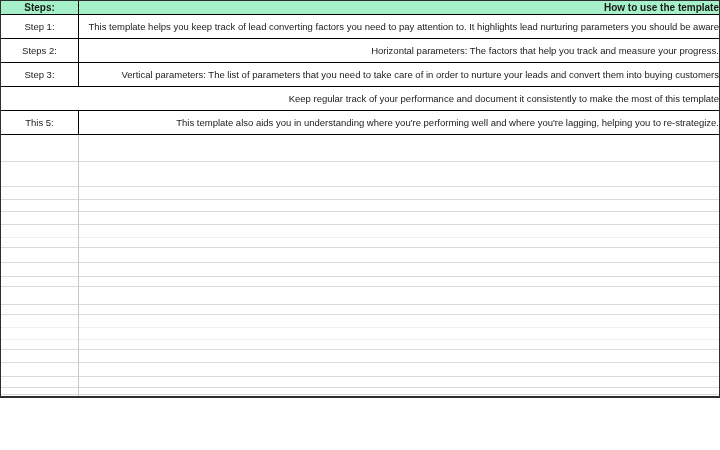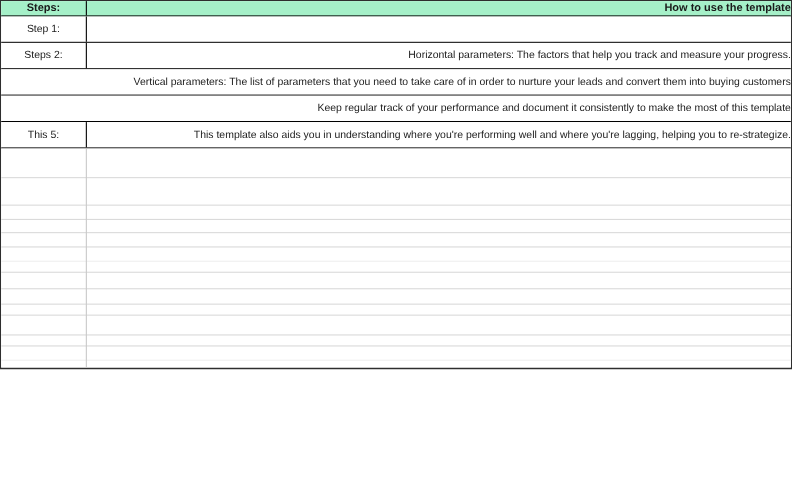--- a/index.html
+++ b/index.html
@@ -1,19 +1,19 @@
 <!DOCTYPE html>
 <html><head>
 <meta charset="utf-8">
 <style>
   html,body{margin:0;padding:0;background:#ffffff;}
   *{box-sizing:border-box;}
   body{font-family:"Liberation Sans", sans-serif;color:#1a1a1a;}
   .sheet{
-    width:720px;height:336px;
+    width:720px;height:398px;
     border:1px solid #2e2e2e;
     border-bottom-width:2px;
     background:#ffffff;
     overflow:hidden;
     position:relative;
   }
   
   .steps-table{width:100%;}
   .t-row{display:flex;width:100%;border-bottom:1px solid #000;}
   .t-row .c1{
@@ -58,32 +58,38 @@
       </div>
       <div class="c2">
         <span>How to use the template</span>
       </div>
     </div>
 
     <div class="t-row step">
       <div class="c1">
         <span>Step 1:</span>
       </div>
+      <div class="c2">
+        <span>This template helps you keep track of lead converting factors you need to pay attention to. It highlights lead nurturing parameters you should be aware</span>
+      </div>
     </div>
 
     <div class="t-row step">
       <div class="c1">
         <span>Steps 2:</span>
       </div>
       <div class="c2">
         <span>Horizontal parameters: The factors that help you track and measure your progress.</span>
       </div>
     </div>
 
     <div class="t-row step">
+      <div class="c1">
+        <span>Step 3:</span>
+      </div>
       <div class="c2">
         <span>Vertical parameters: The list of parameters that you need to take care of in order to nurture your leads and convert them into buying customers</span>
       </div>
     </div>
 
     <div class="t-row step">
       <div class="c2">
         <span>Keep regular track of your performance and document it consistently to make the most of this template</span>
       </div>
     </div>

